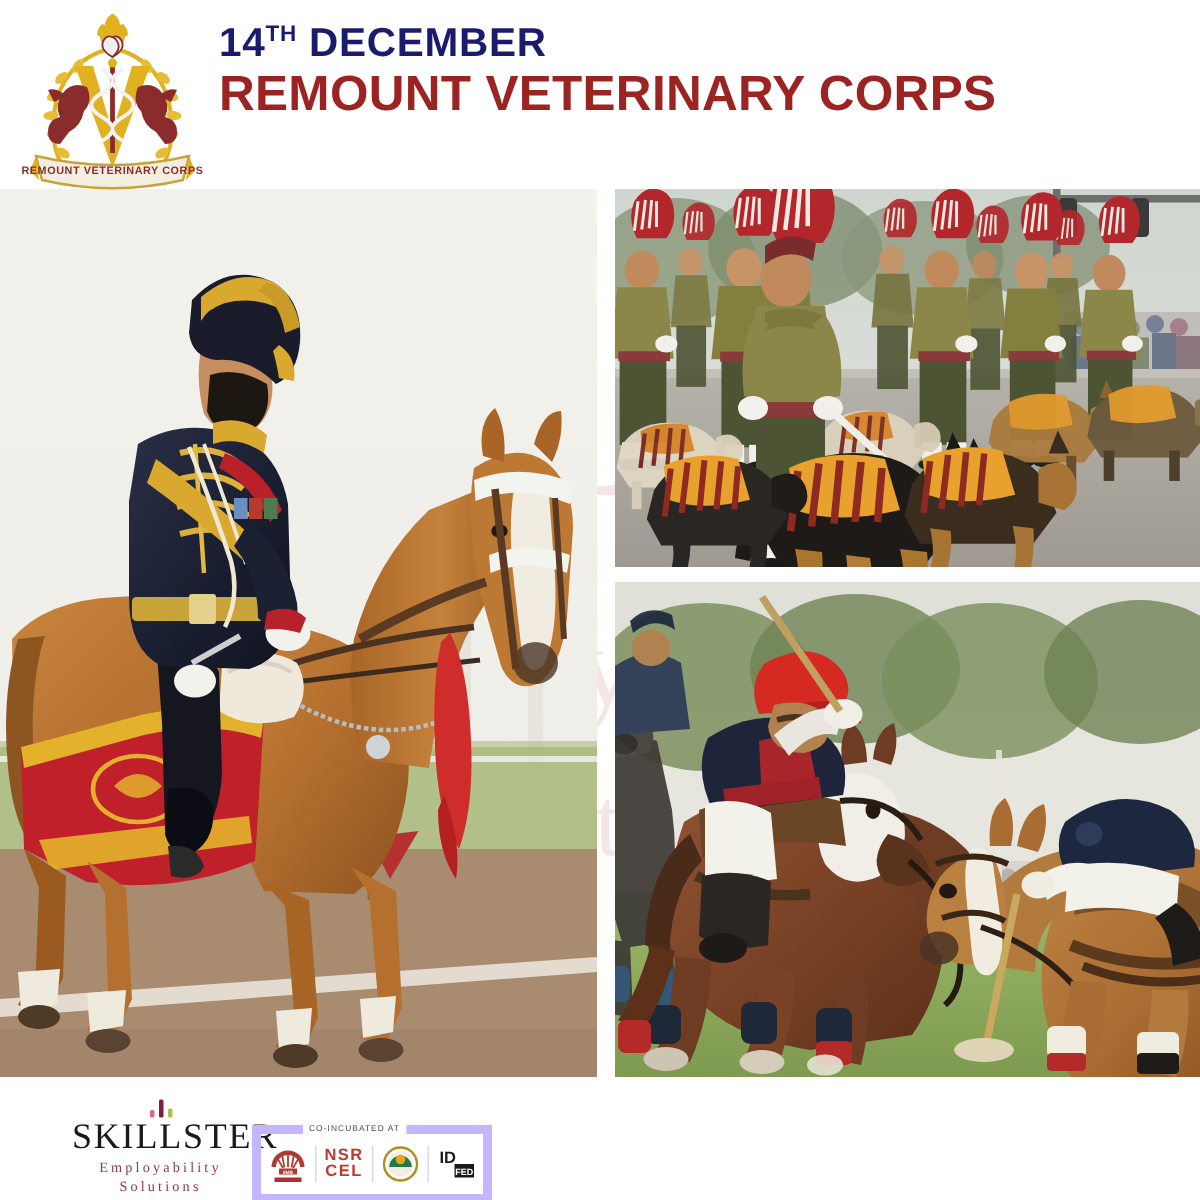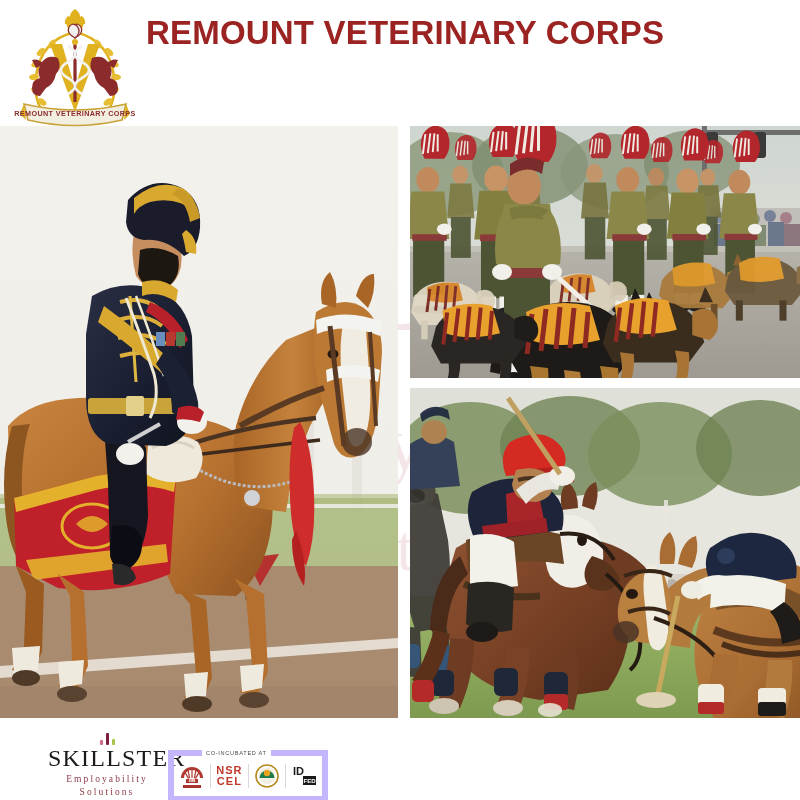--- a/index.html
+++ b/index.html
@@ -647,20 +647,24 @@
 
       <g>
         <path d="M10 98 q51 12 102 0 l-4 16 q-47 11 -94 0 z" fill="#f3efe0" stroke="#c9a33a" stroke-width="1.6"></path>
         <path d="M10 98 l-4 10 l6 6 z" fill="#e0b21f"></path>
         <path d="M112 98 l4 10 l-6 6 z" fill="#e0b21f"></path>
         <text x="61" y="110" font-size="7.2" text-anchor="middle" fill="#8c2b2b" font-family="Liberation Sans, sans-serif" font-weight="bold" letter-spacing=".4">REMOUNT VETERINARY CORPS</text>
       </g>
     </svg>
 
     <div class="titles">
+      <div class="line1">
+        <span>14</span><sup>TH</sup>
+        <span>DECEMBER</span>
+      </div>
       <div class="line2">REMOUNT VETERINARY CORPS</div>
     </div>
   </div>
 
   <div class="footer">
 
     <div class="skillster">
       <div class="sk-bars">
         <i style="height:5px;background:#d36a86;"></i>
         <i style="height:12px;background:#7d1f3d;"></i>

